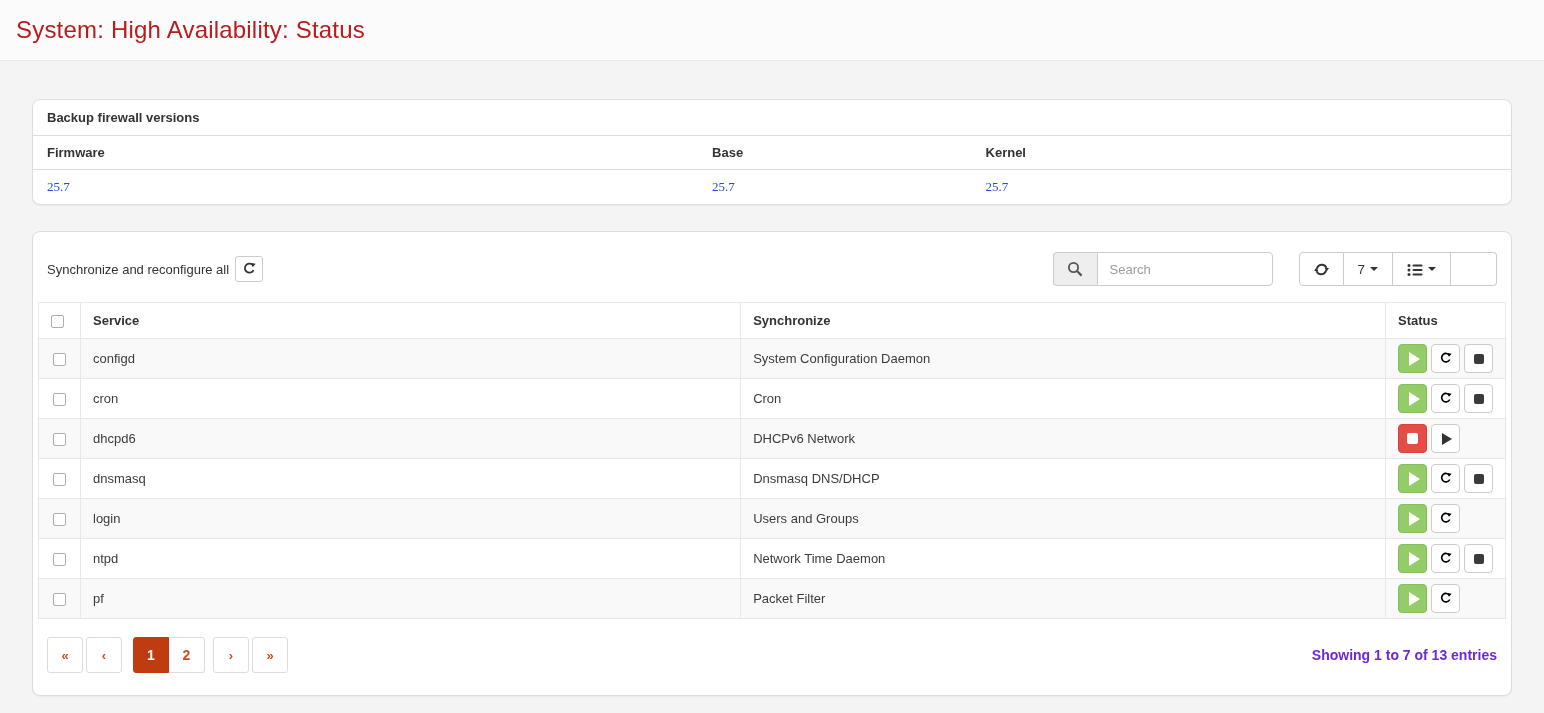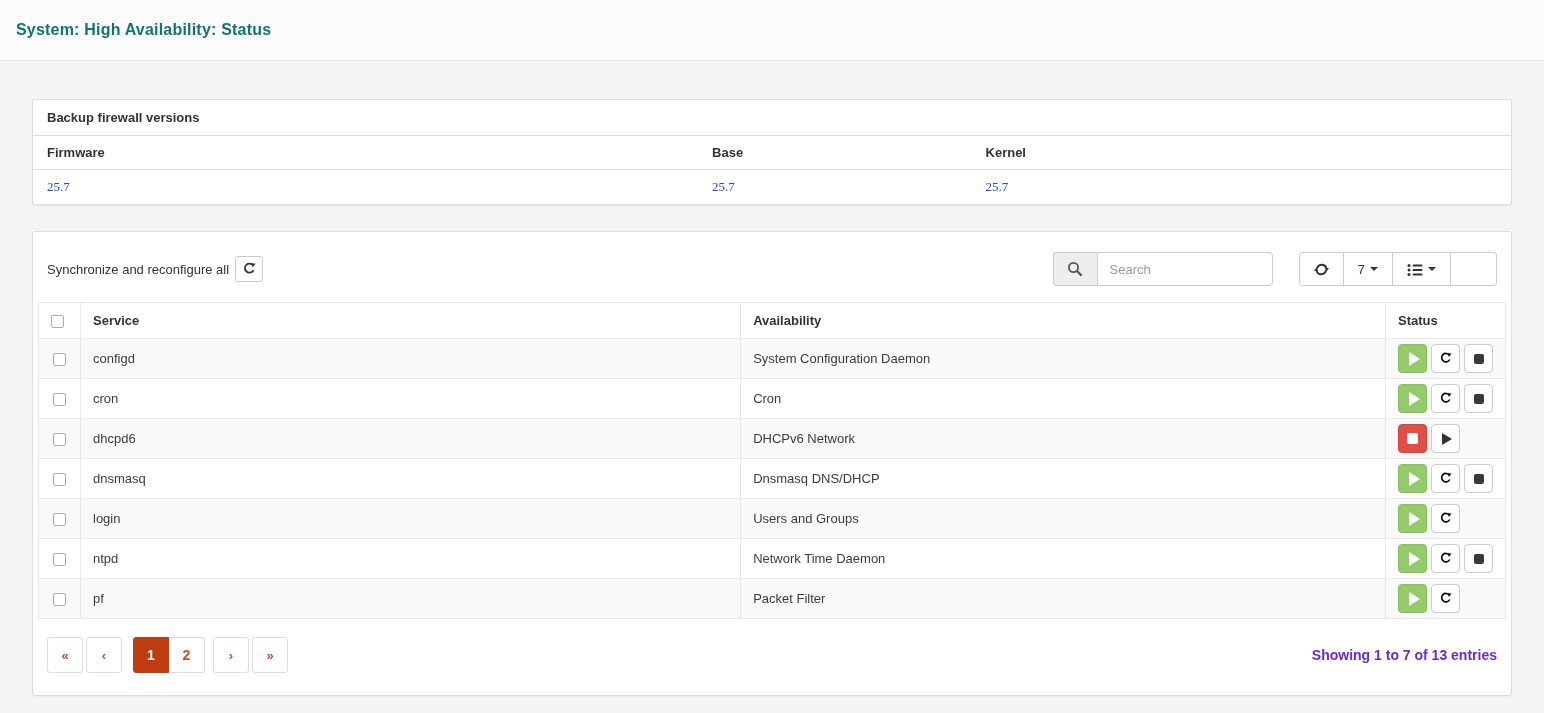--- a/index.html
+++ b/index.html
@@ -13,31 +13,31 @@
   
   .page-header {
     background: #fbfbfb;
     height: 61px;
     border-bottom: 1px solid #e7e7e7;
     display: flex;
     align-items: center;
     padding: 0 16px;
   }
   .page-header h1 {
-    font-size: 16px;
-    font-weight: bold;
-    color: #0f766e;
+    font-size: 24px;
+    font-weight: normal;
+    color: #b91c1c;
     letter-spacing: 0.2px;
   }
   
   .content { padding: 0 32px; }
   .panel {
     background: #fff;
     border: 1px solid #ddd;
-    border-radius: 3px;
+    border-radius: 8px;
     box-shadow: 0 1px 1px rgba(0,0,0,0.04);
   }
   .panel-versions { margin-top: 38px; }
   .panel-services { margin-top: 26px; }
   .panel-heading {
     padding: 10px 14px;
     font-weight: bold;
     color: #333;
     border-bottom: 1px solid #ddd;
   }
@@ -249,21 +249,21 @@
         </div>
       </div>
     </div>
 
     <div class="table-wrap">
       <table class="services">
         <thead>
           <tr>
             <th class="col-check"><input type="checkbox" class="checkbox" style=""></th>
             <th class="col-service">Service</th>
-            <th>Availability</th>
+            <th>Synchronize</th>
             <th class="col-status">Status</th>
           </tr>
         </thead>
         <tbody>
 
           <tr>
             <td class="col-check"><input type="checkbox" class="checkbox" style=""></td>
             <td class="txt">configd</td>
             <td class="txt">System Configuration Daemon</td>
             <td>

